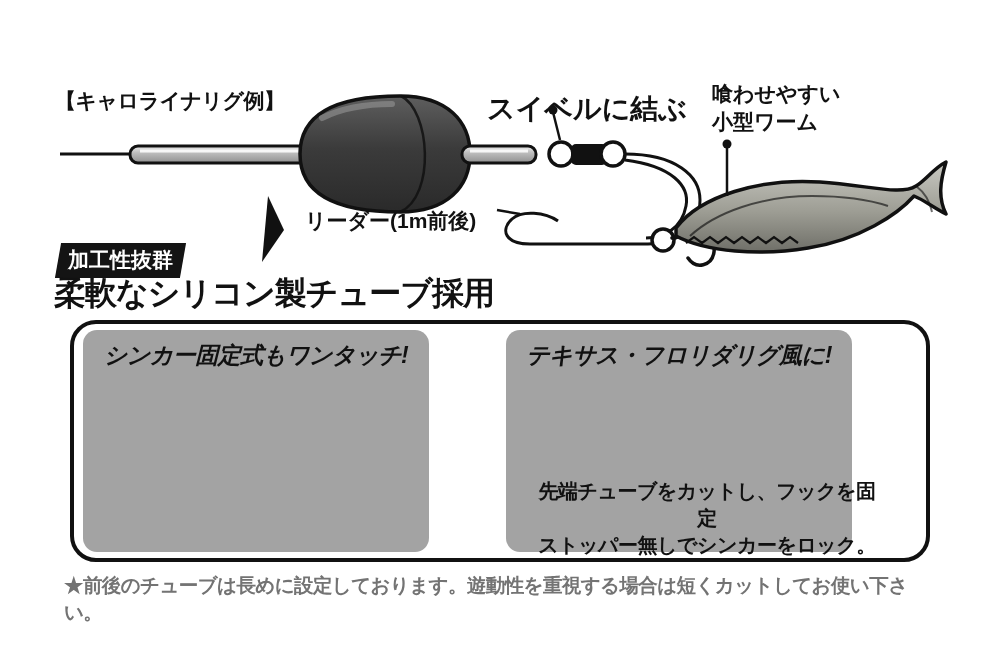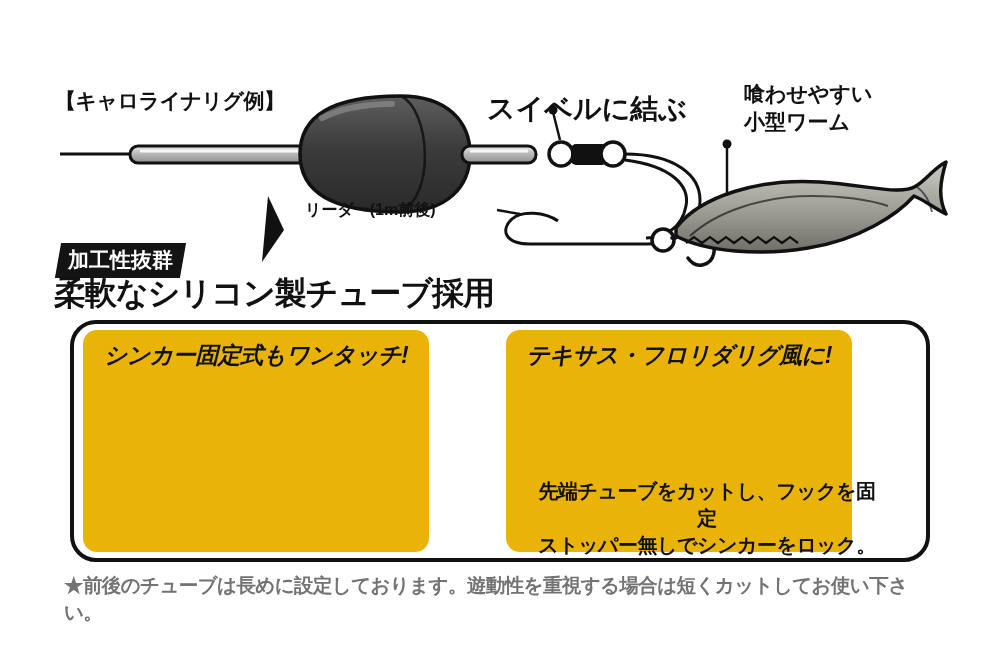--- a/index.html
+++ b/index.html
@@ -39,29 +39,29 @@
     top: 88px;
     font-size: 21px;
     letter-spacing: -0.5px;
   }
   #swivel-knot-label {
     left: 487px;
     top: 91px;
     font-size: 28px;
   }
   #small-worm-label {
-    left: 744px;
+    left: 712px;
     top: 80px;
     font-size: 21px;
     line-height: 1.33;
   }
   #leader-label {
     left: 305px;
-    top: 200px;
-    font-size: 16px;
+    top: 208px;
+    font-size: 21px;
   }
   
   .banner-badge {
     position: absolute;
     left: 58px;
     top: 243px;
     background: #141414;
     color: #ffffff;
     font-size: 21px;
     font-weight: bold;
@@ -90,21 +90,21 @@
     border: 4px solid #111111;
     border-radius: 26px;
     background: #ffffff;
     box-sizing: border-box;
   }
   .panel {
     position: absolute;
     top: 330px;
     width: 346px;
     height: 222px;
-    background: #eab308;
+    background: #a3a3a3;
     border-radius: 14px;
     box-sizing: border-box;
   }
   #panel-left { left: 83px; }
   #panel-right { left: 506px; }
   .panel-heading {
     position: absolute;
     top: 10px;
     left: 0;
     width: 100%;

